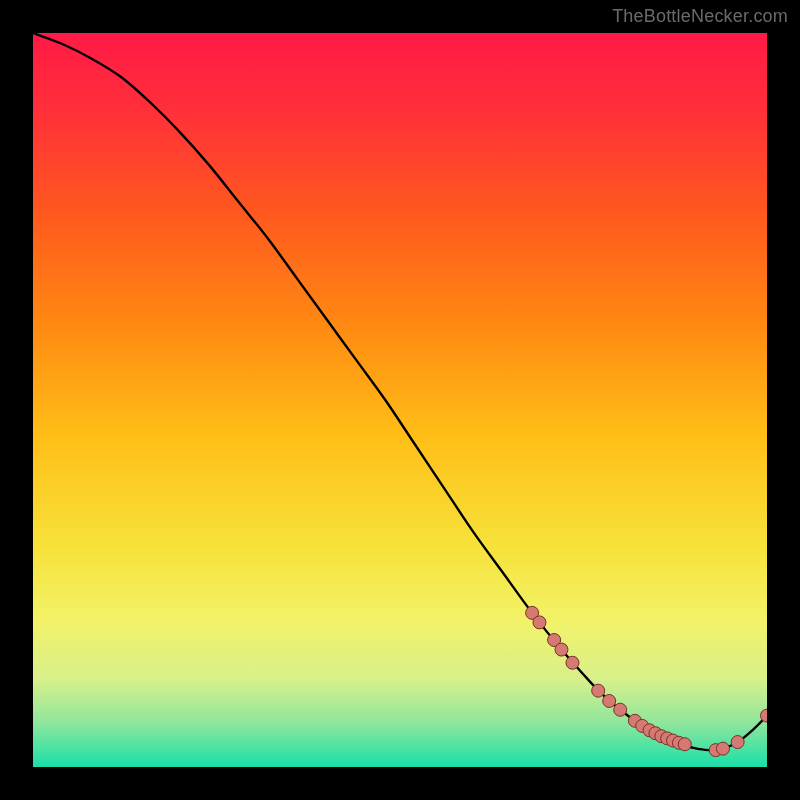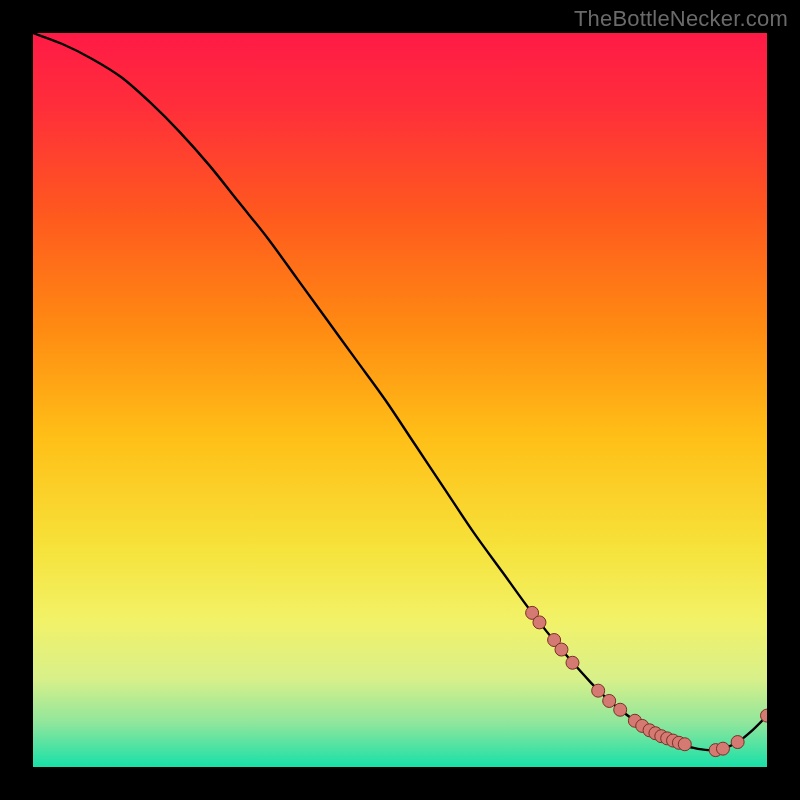--- a/index.html
+++ b/index.html
@@ -15,21 +15,21 @@
     position: relative;
     width: 800px;
     height: 800px;
     background: #000;
   }
   .watermark {
     position: absolute;
     top: 6px;
     right: 12px;
     color: #6a6a6a;
-    font-size: 22px;
+    font-size: 18px;
     font-weight: 500;
     letter-spacing: 0.2px;
     user-select: none;
   }
   .plot {
     position: absolute;
     left: 33px;
     top: 33px;
     width: 734px;
     height: 734px;

